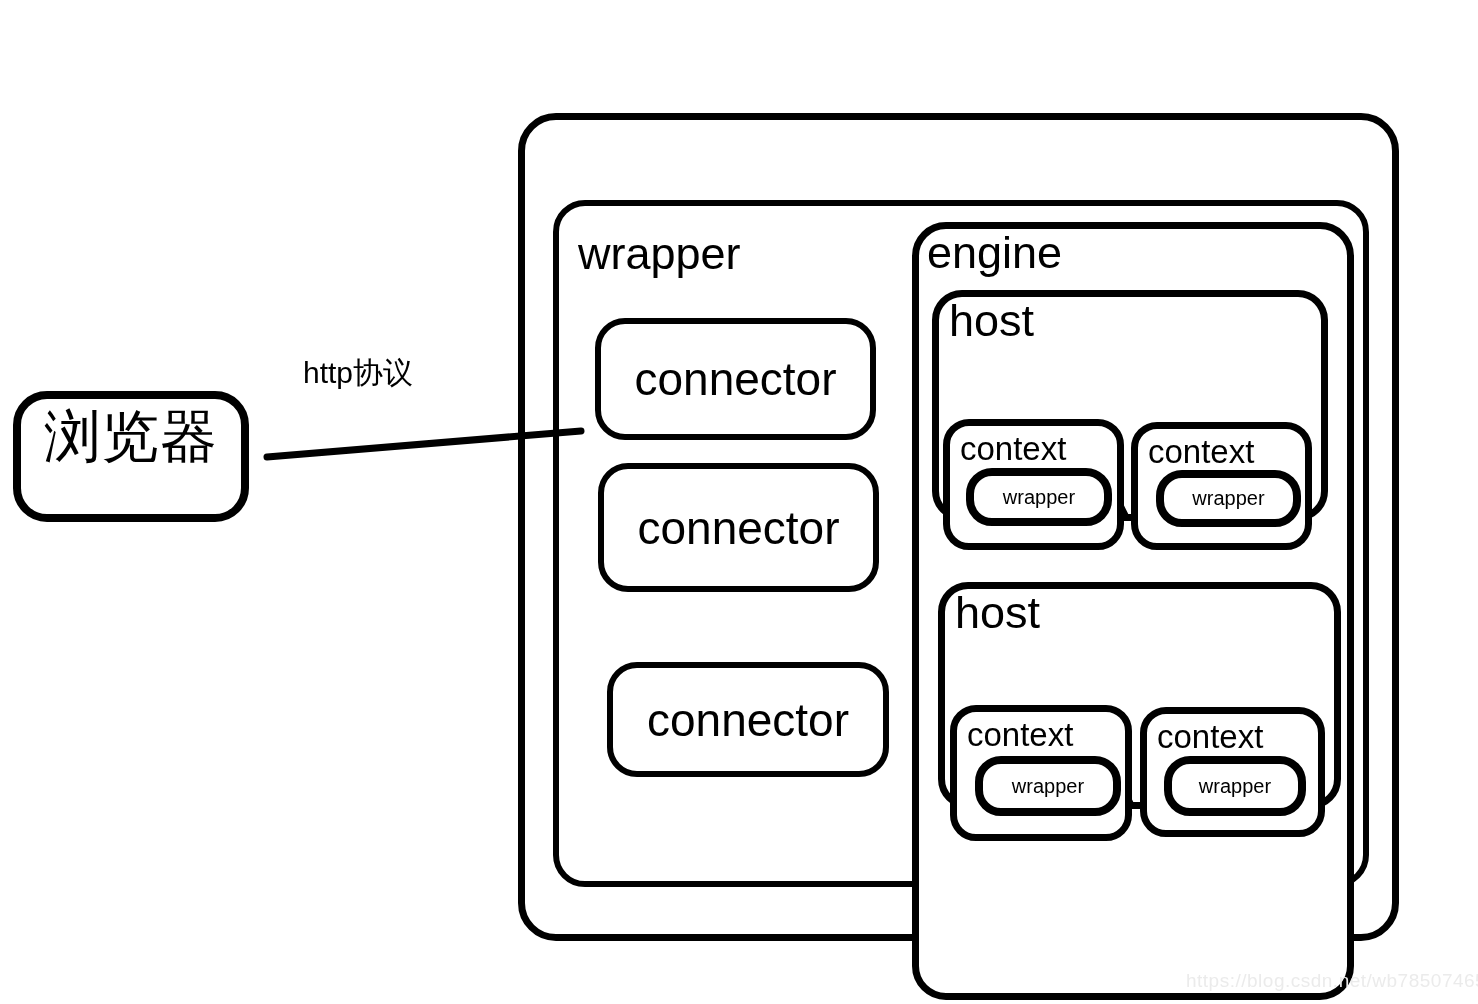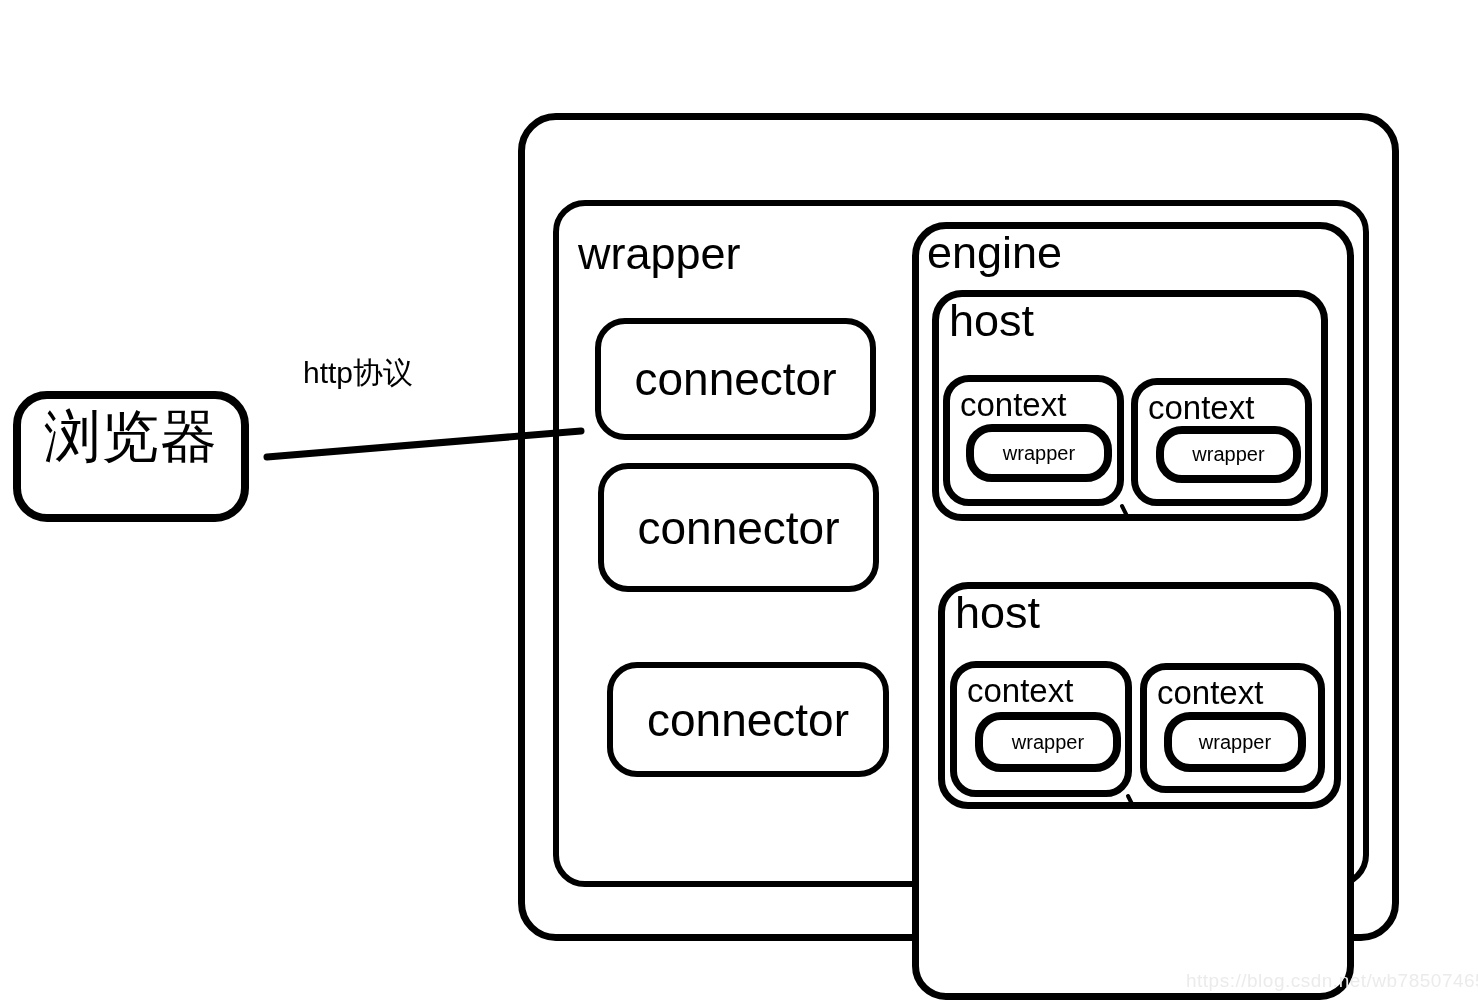--- a/index.html
+++ b/index.html
@@ -36,21 +36,21 @@
   #engine{left:353px;top:16px;width:442px;height:778px;border-radius:34px;}
   #engine-label{left:8px;top:-2px;font-size:45px;}
 
   
   .host{border-radius:30px;}
   #host1{left:13px;top:61px;width:396px;height:231px;}
   #host2{left:19px;top:353px;width:403px;height:227px;}
   .host-label{left:10px;top:-2px;font-size:45px;}
 
   
-  .context{border-radius:26px;}
+  .context{border-radius:26px;margin-top:44px;}
   #ctx11{left:4px;top:78px;width:181px;height:131px;}
   #ctx12{left:192px;top:81px;width:181px;height:128px;}
   #ctx21{left:5px;top:72px;width:182px;height:136px;}
   #ctx22{left:195px;top:74px;width:185px;height:130px;}
   .context-label{left:10px;top:4px;font-size:33px;}
 
   
   .wrapper{border-width:8px;border-radius:26px;display:flex;align-items:center;justify-content:center;font-size:20px;}
   #wrap11{left:16px;top:42px;width:146px;height:58px;}
   #wrap12{left:18px;top:41px;width:145px;height:57px;}

